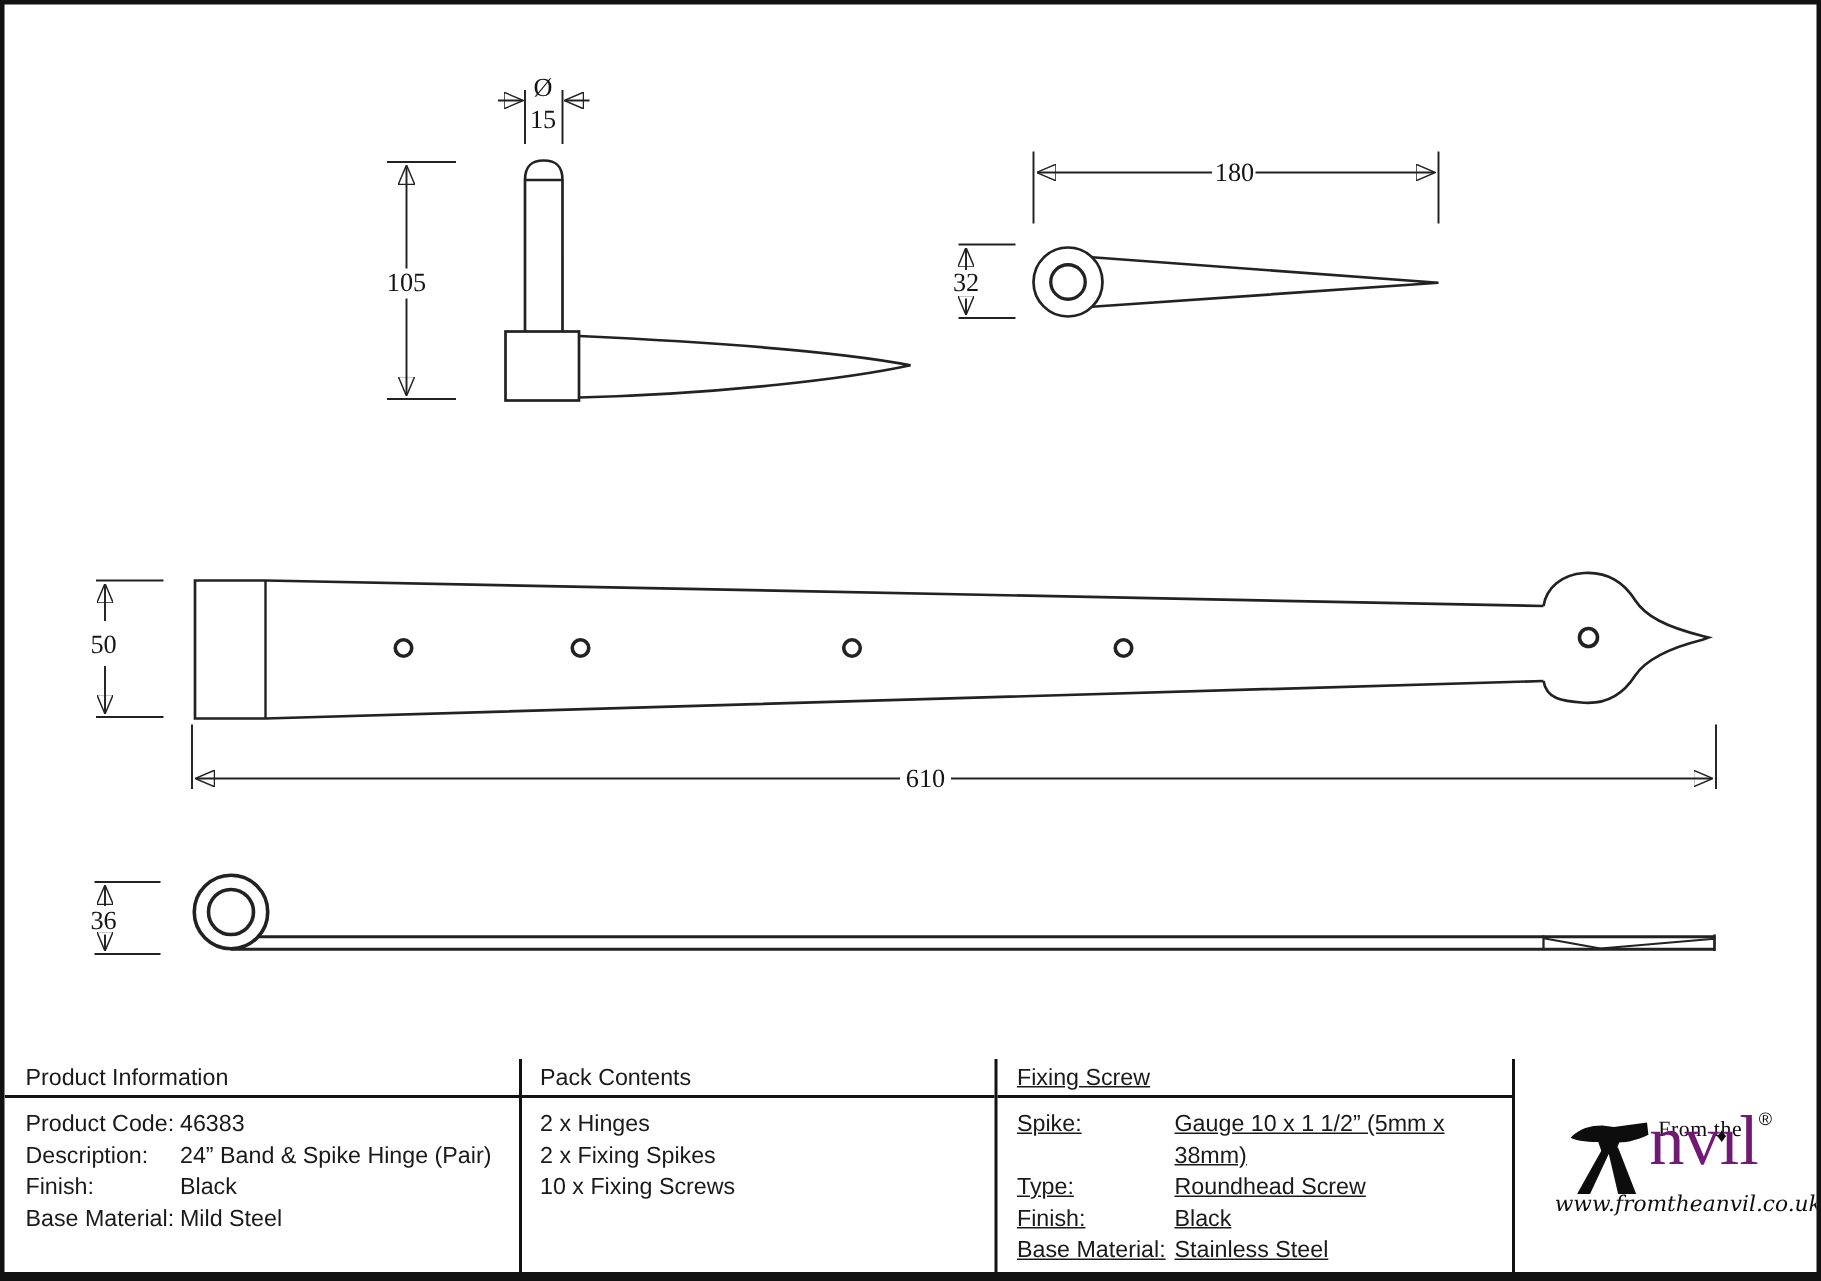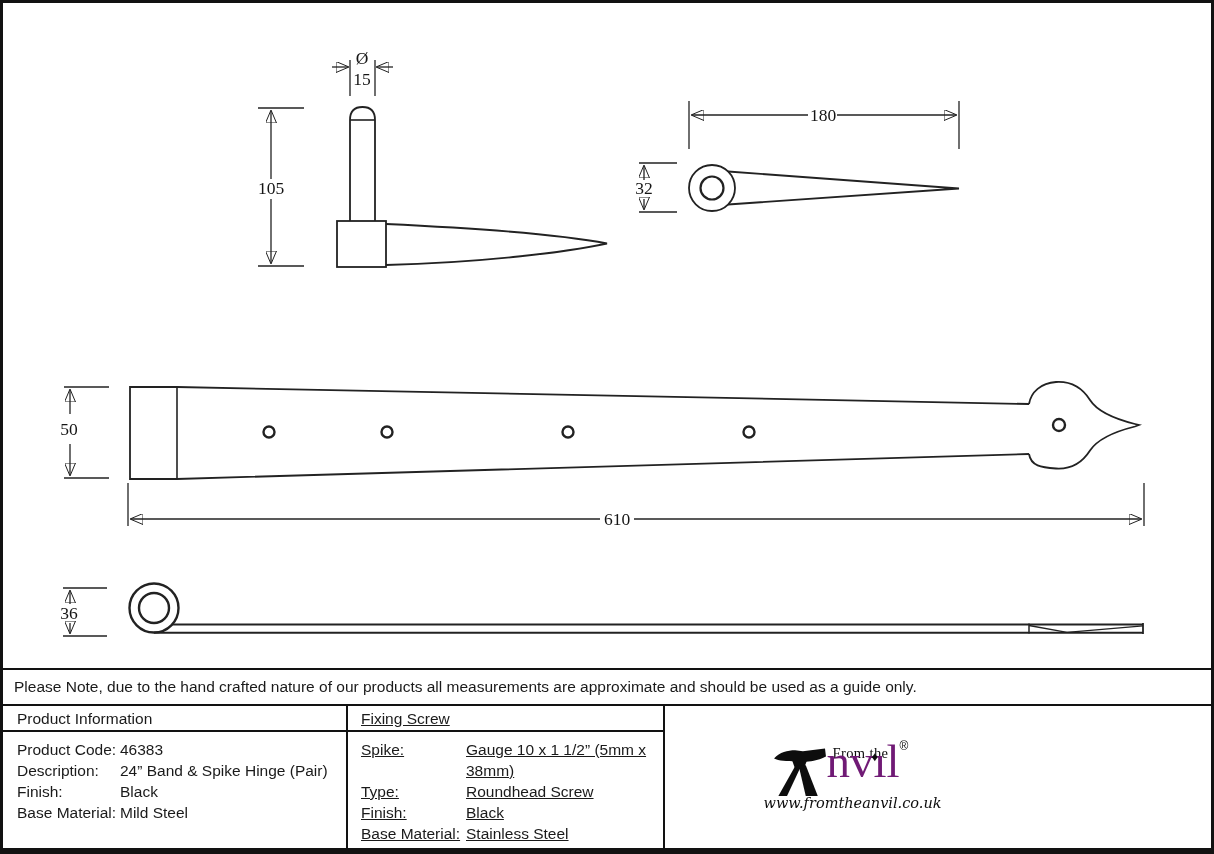--- a/index.html
+++ b/index.html
@@ -145,23 +145,20 @@
       <path d="M1026,622.5 L1064,629.3 L1140,622.8" stroke-width="1.3"></path>
 
       <line x1="60" y1="585" x2="104" y2="585" stroke-width="1.3"></line>
       <line x1="60" y1="633" x2="104" y2="633" stroke-width="1.3"></line>
       <line x1="67" y1="601" x2="67" y2="588" stroke-width="1.3" marker-end="url(#arw)"></line>
       <line x1="67" y1="620" x2="67" y2="630" stroke-width="1.3" marker-end="url(#arw)"></line>
       <text x="66" y="616" text-anchor="middle">36</text>
     </g>
   </svg>
 
-  <div class="note-bar">
-    <span>Please Note, due to the hand crafted nature of our products all measurements are approximate and should be used as a guide only.</span>
-  </div>
 
   <div class="info-table">
 
     <div class="col col1">
       <div class="col-header pad1">Product Information</div>
       <div class="col-body pad1">
         <div class="kv-row">
           <span class="kv-label">Product Code:</span>
           <span class="kv-value">46383</span>
         </div>
@@ -173,20 +170,28 @@
           <span class="kv-label">Finish:</span>
           <span class="kv-value">Black</span>
         </div>
         <div class="kv-row">
           <span class="kv-label">Base Material:</span>
           <span class="kv-value">Mild Steel</span>
         </div>
       </div>
     </div>
 
+    <div class="col col2">
+      <div class="col-header pad2">Pack Contents</div>
+      <div class="col-body pad2">
+        <div class="pack-line">2 x Hinges</div>
+        <div class="pack-line">2 x Fixing Spikes</div>
+        <div class="pack-line">10 x Fixing Screws</div>
+      </div>
+    </div>
 
     <div class="col col3">
       <div class="col-header pad3">Fixing Screw</div>
       <div class="col-body pad3">
         <div class="kv-row">
           <span class="kv-label">Spike:</span>
           <span class="kv-value">Gauge 10 x 1 1/2” (5mm x 38mm)</span>
         </div>
         <div class="kv-row">
           <span class="kv-label">Type:</span>

